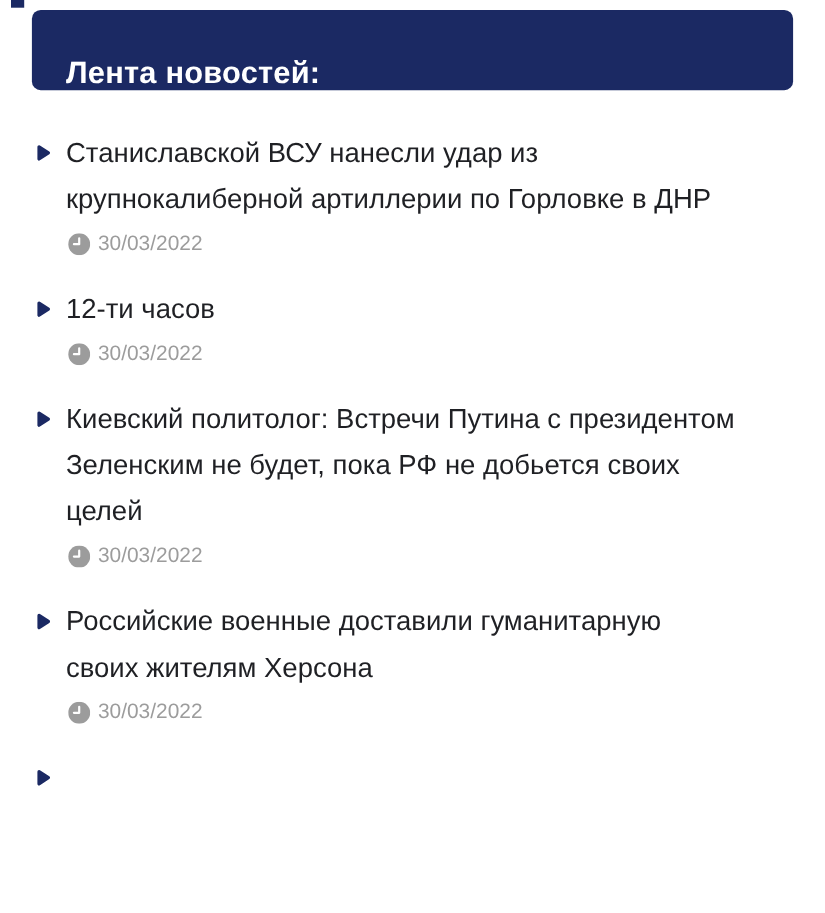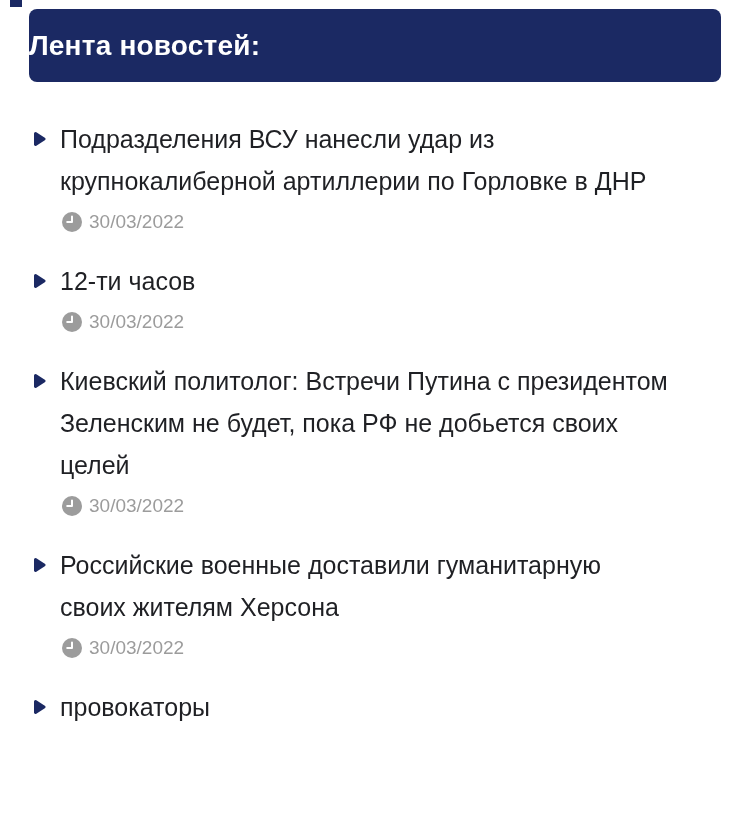--- a/index.html
+++ b/index.html
@@ -21,21 +21,22 @@
     height: 7px;
     background: #1b2963;
   }
 
   .feed-header {
     margin: 9px 29px 0 29px;
     height: 73px;
     background: #1b2963;
     border-radius: 8px;
     display: flex;
-    align-items: center;
+    align-items: flex-end;
+    padding-left: 31px;
     box-sizing: border-box;
   }
   .feed-header .title {
     color: #ffffff;
     font-size: 28px;
     font-weight: 700;
     letter-spacing: 0.2px;
   }
 
   .news-list {
@@ -91,21 +92,21 @@
 </div>
 
 <div class="news-list">
 
   <div class="news-item">
     <svg class="bullet" viewBox="0 0 13 16">
       <path d="M2.5 2.5 L11 8 L2.5 13.5 Z" fill="#1b2963" stroke="#1b2963" stroke-width="3" stroke-linejoin="round"></path>
     </svg>
     <div>
       <div class="headline">
-        <div class="line">Подразделения ВСУ нанесли удар из</div>
+        <div class="line">Станиславской ВСУ нанесли удар из</div>
         <div class="line">крупнокалиберной артиллерии по Горловке в ДНР</div>
       </div>
       <div class="date-row">
         <svg class="clock" viewBox="0 0 20 20">
           <circle cx="10" cy="10" r="10" fill="#9c9c9c"></circle>
           <path d="M10 10 V4.6 M10 10 H5.2" stroke="#ffffff" stroke-width="2" stroke-linecap="round" fill="none"></path>
         </svg>
         <span class="date-text">30/03/2022</span>
       </div>
     </div>
@@ -167,18 +168,17 @@
       </div>
     </div>
   </div>
 
   <div class="news-item">
     <svg class="bullet" viewBox="0 0 13 16">
       <path d="M2.5 2.5 L11 8 L2.5 13.5 Z" fill="#1b2963" stroke="#1b2963" stroke-width="3" stroke-linejoin="round"></path>
     </svg>
     <div>
       <div class="headline">
-        <div class="line">провокаторы</div>
       </div>
     </div>
   </div>
 
 </div>
 
 </body></html>

